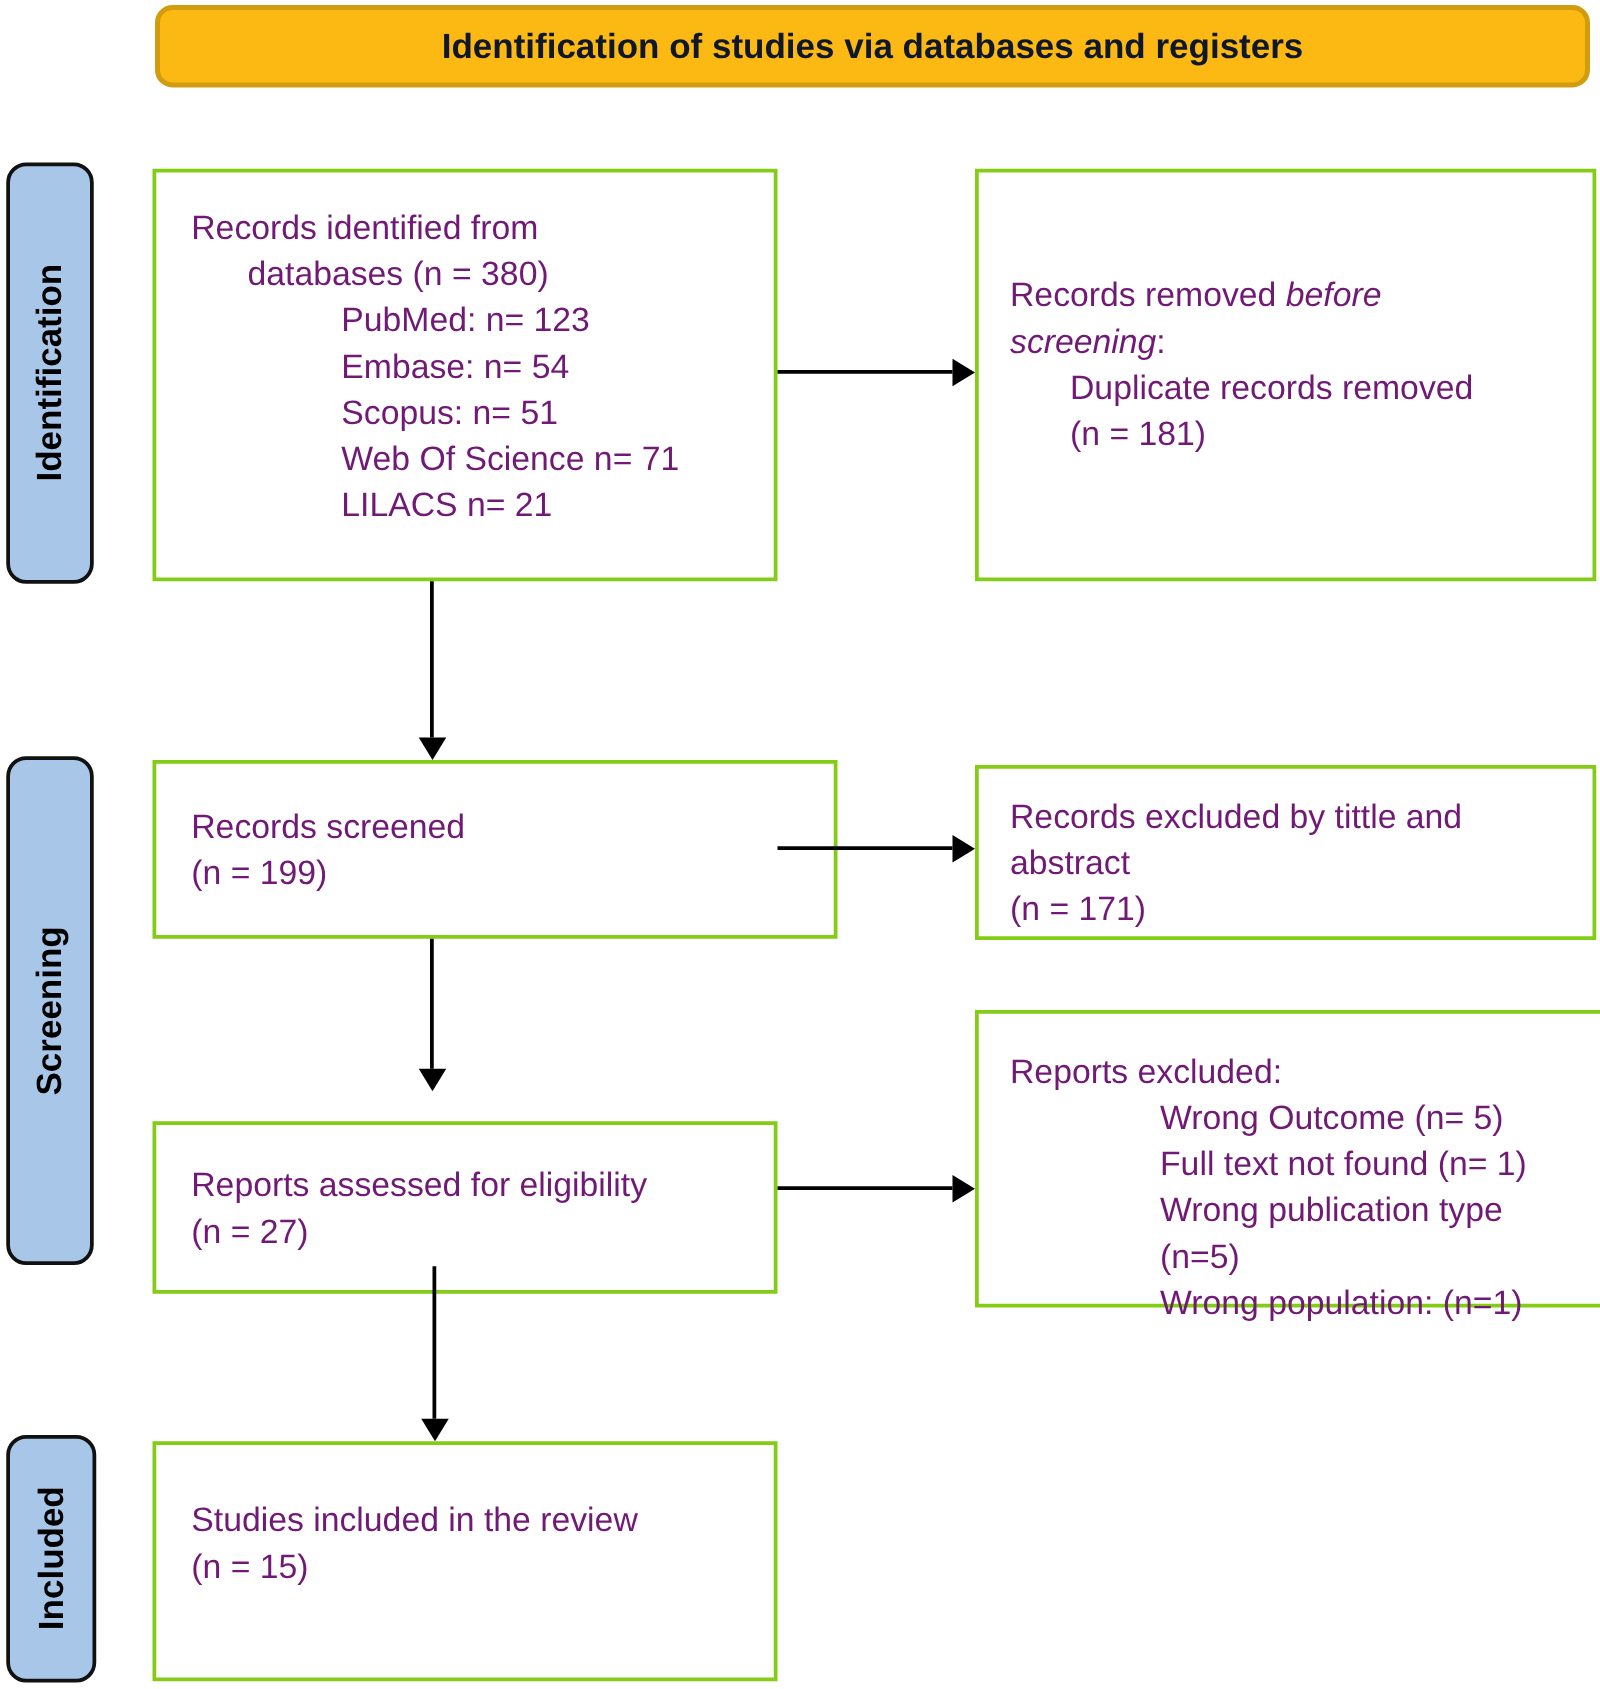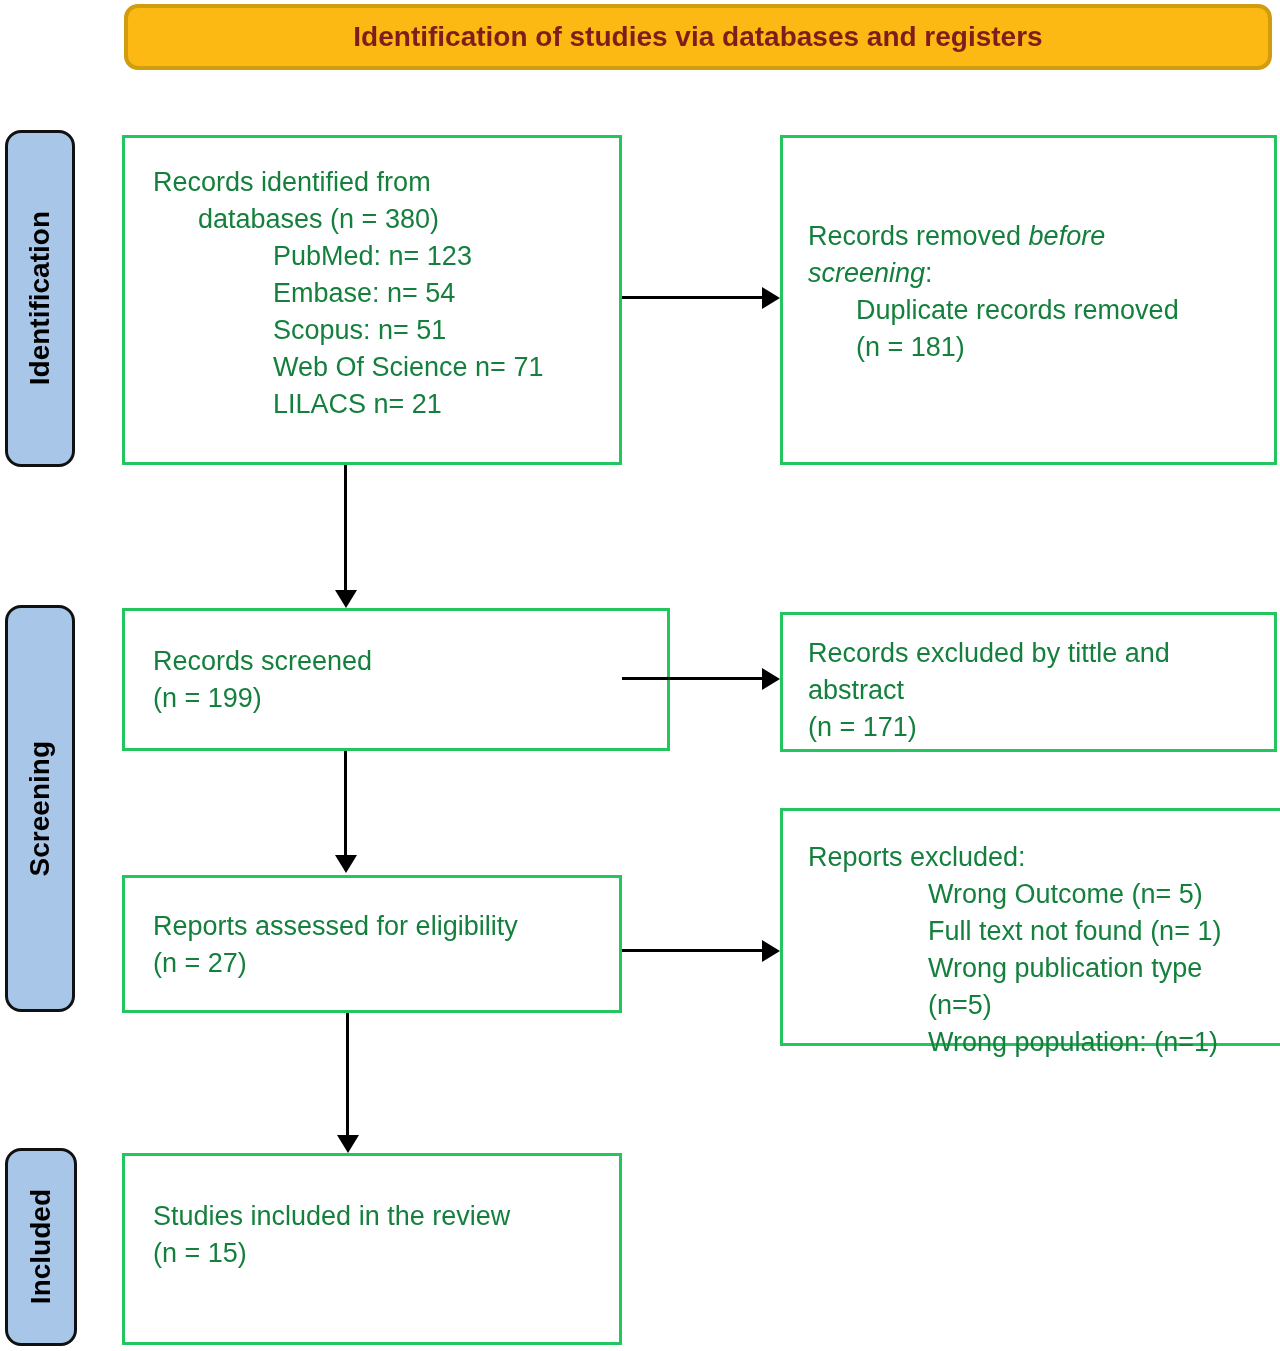--- a/index.html
+++ b/index.html
@@ -22,21 +22,21 @@
     width: 1148px; height: 66px;
     background: #FCB813;
     border: 4px solid #D19D0E;
     border-radius: 14px;
     box-sizing: border-box;
     display: flex;
     align-items: center;
     justify-content: center;
     font-weight: bold;
     font-size: 28px;
-    color: #7f1d1d;
+    color: #0f172a;
   }
   
   .stage {
     position: absolute;
     left: 5px;
     width: 70px;
     background: #A8C6E8;
     border: 3px solid #111111;
     border-radius: 16px;
     box-sizing: border-box;
@@ -52,31 +52,31 @@
     color: #000000;
     white-space: nowrap;
   }
   .stage.identification { top: 130px; height: 337px; }
   .stage.screening      { top: 605px; height: 407px; }
   .stage.included       { top: 1148px; height: 198px; width: 72px; }
   
   .fbox {
     position: absolute;
     background: #ffffff;
-    border: 3px solid #22c55e;
+    border: 3px solid #84cc16;
     box-sizing: border-box;
     font-size: 27px;
     line-height: 37px;
-    color: #15803d;
+    color: #701a75;
   }
   .box-identified   { left: 122px; top: 135px;  width: 500px; height: 330px; padding: 26px 14px 0 28px; }
   .box-removed      { left: 780px; top: 135px;  width: 497px; height: 330px; padding: 80px 14px 0 25px; }
   .box-screened     { left: 122px; top: 608px;  width: 548px; height: 143px; padding: 32px 14px 0 28px; }
   .box-excl-title   { left: 780px; top: 612px;  width: 497px; height: 140px; padding: 20px 14px 0 25px; }
-  .box-assessed     { left: 122px; top: 875px;  width: 500px; height: 138px; padding: 30px 22px 0 28px; }
+  .box-assessed     { left: 122px; top: 897px;  width: 500px; height: 138px; padding: 30px 22px 0 28px; }
   .box-excl-reports { left: 780px; top: 808px;  width: 516px; height: 238px; padding: 28px 14px 0 25px; }
   .box-included     { left: 122px; top: 1153px; width: 500px; height: 192px; padding: 42px 14px 0 28px; }
   .indent-1 { padding-left: 45px; }
   .indent-2 { padding-left: 120px; }
   .indent-3 { padding-left: 48px; }
   .line { display: block; }
   
   .arrow-h {
     position: absolute;
     height: 3px;

